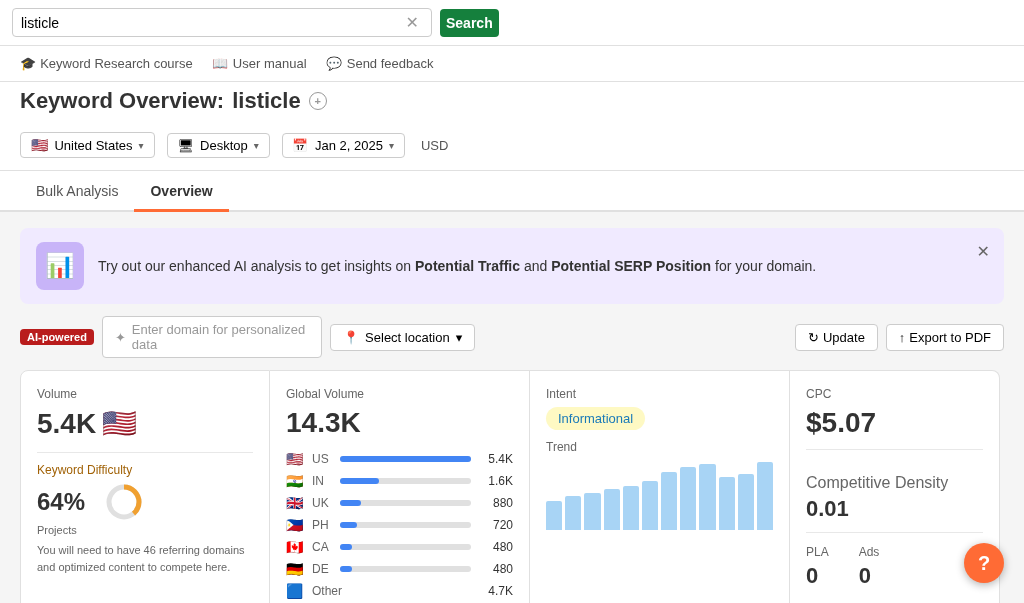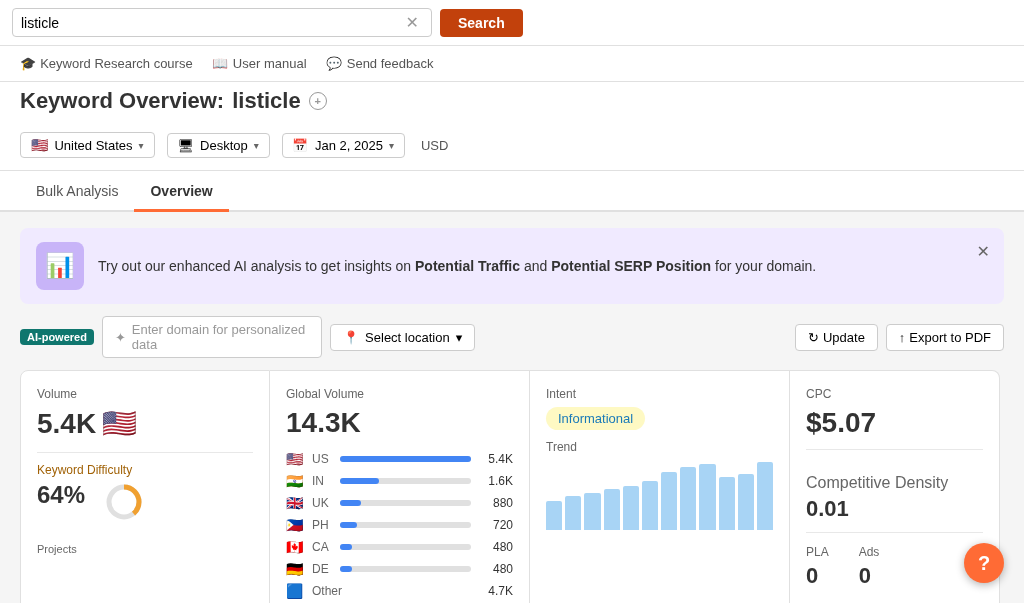--- a/index.html
+++ b/index.html
@@ -29,25 +29,25 @@
       font-size: 14px;
       flex: 1;
     }
     .clear-icon {
       cursor: pointer;
       color: #999;
       font-size: 16px;
       margin-right: 4px;
     }
     .search-button {
-      background: #c2410c;
+      background: #15803d;
       color: #fff;
       border: none;
       border-radius: 4px;
-      padding: 6px 18px;
+      padding: 6px 6px;
       font-size: 14px;
       font-weight: bold;
       cursor: pointer;
     }
 
     
     .header-nav {
       background: #fff;
       padding: 10px 20px;
       display: flex;
@@ -186,21 +186,21 @@
     .controls-row {
       display: flex;
       align-items: center;
       gap: 10px;
       padding: 12px 20px;
       justify-content: space-between;
     }
     .controls-left { display: flex; align-items: center; gap: 8px; }
     .controls-right { display: flex; align-items: center; gap: 8px; }
     .ai-badge {
-      background: #0f766e;
+      background: #b91c1c;
       color: #fff;
       font-size: 11px;
       border-radius: 4px;
       padding: 2px 7px;
       font-weight: bold;
     }
     .domain-input {
       border: 1px solid #ccc;
       border-radius: 4px;
       padding: 5px 12px;
@@ -284,22 +284,23 @@
     }
     .card-sublabel {
       font-size: 12px;
       color: #a16207;
       margin-bottom: 4px;
     }
     .card-subvalue {
       font-size: 24px;
       font-weight: bold;
       display: flex;
+      align-items: center;
       gap: 18px;
-      margin-bottom: 20px;
+      margin-bottom: 1px;
     }
     .difficulty-badge {
       font-size: 11px;
       color: #666;
       margin-bottom: 6px;
     }
     .card-desc {
       font-size: 11px;
       color: #666;
       line-height: 1.5;
@@ -492,20 +493,21 @@
     <div class="card-sublabel">Keyword Difficulty</div>
     <div class="card-subvalue">
       <span>64%</span>
 
       <svg width="42" height="42" viewBox="0 0 42 42">
         <circle cx="21" cy="21" r="15" fill="none" stroke="#e0e0e0" stroke-width="5"></circle>
         <circle cx="21" cy="21" r="15" fill="none" stroke="#f0a030" stroke-width="5" stroke-dasharray="60 94.25" stroke-dashoffset="23.5" transform="rotate(-90 21 21)"></circle>
       </svg>
     </div>
     <div class="difficulty-badge">Projects</div>
+    <div class="card-desc">You will need to have 46 referring domains and optimized content to compete here.</div>
   </div>
 
   <div class="card">
     <div class="card-label">Global Volume</div>
     <div class="card-value">14.3K</div>
     <div class="gv-table" id="gv-table">
         <div class="gv-row">
       <span class="gv-flag">🇺🇸</span>
       <span class="gv-code">US</span>
       <div class="gv-bar-wrap">

